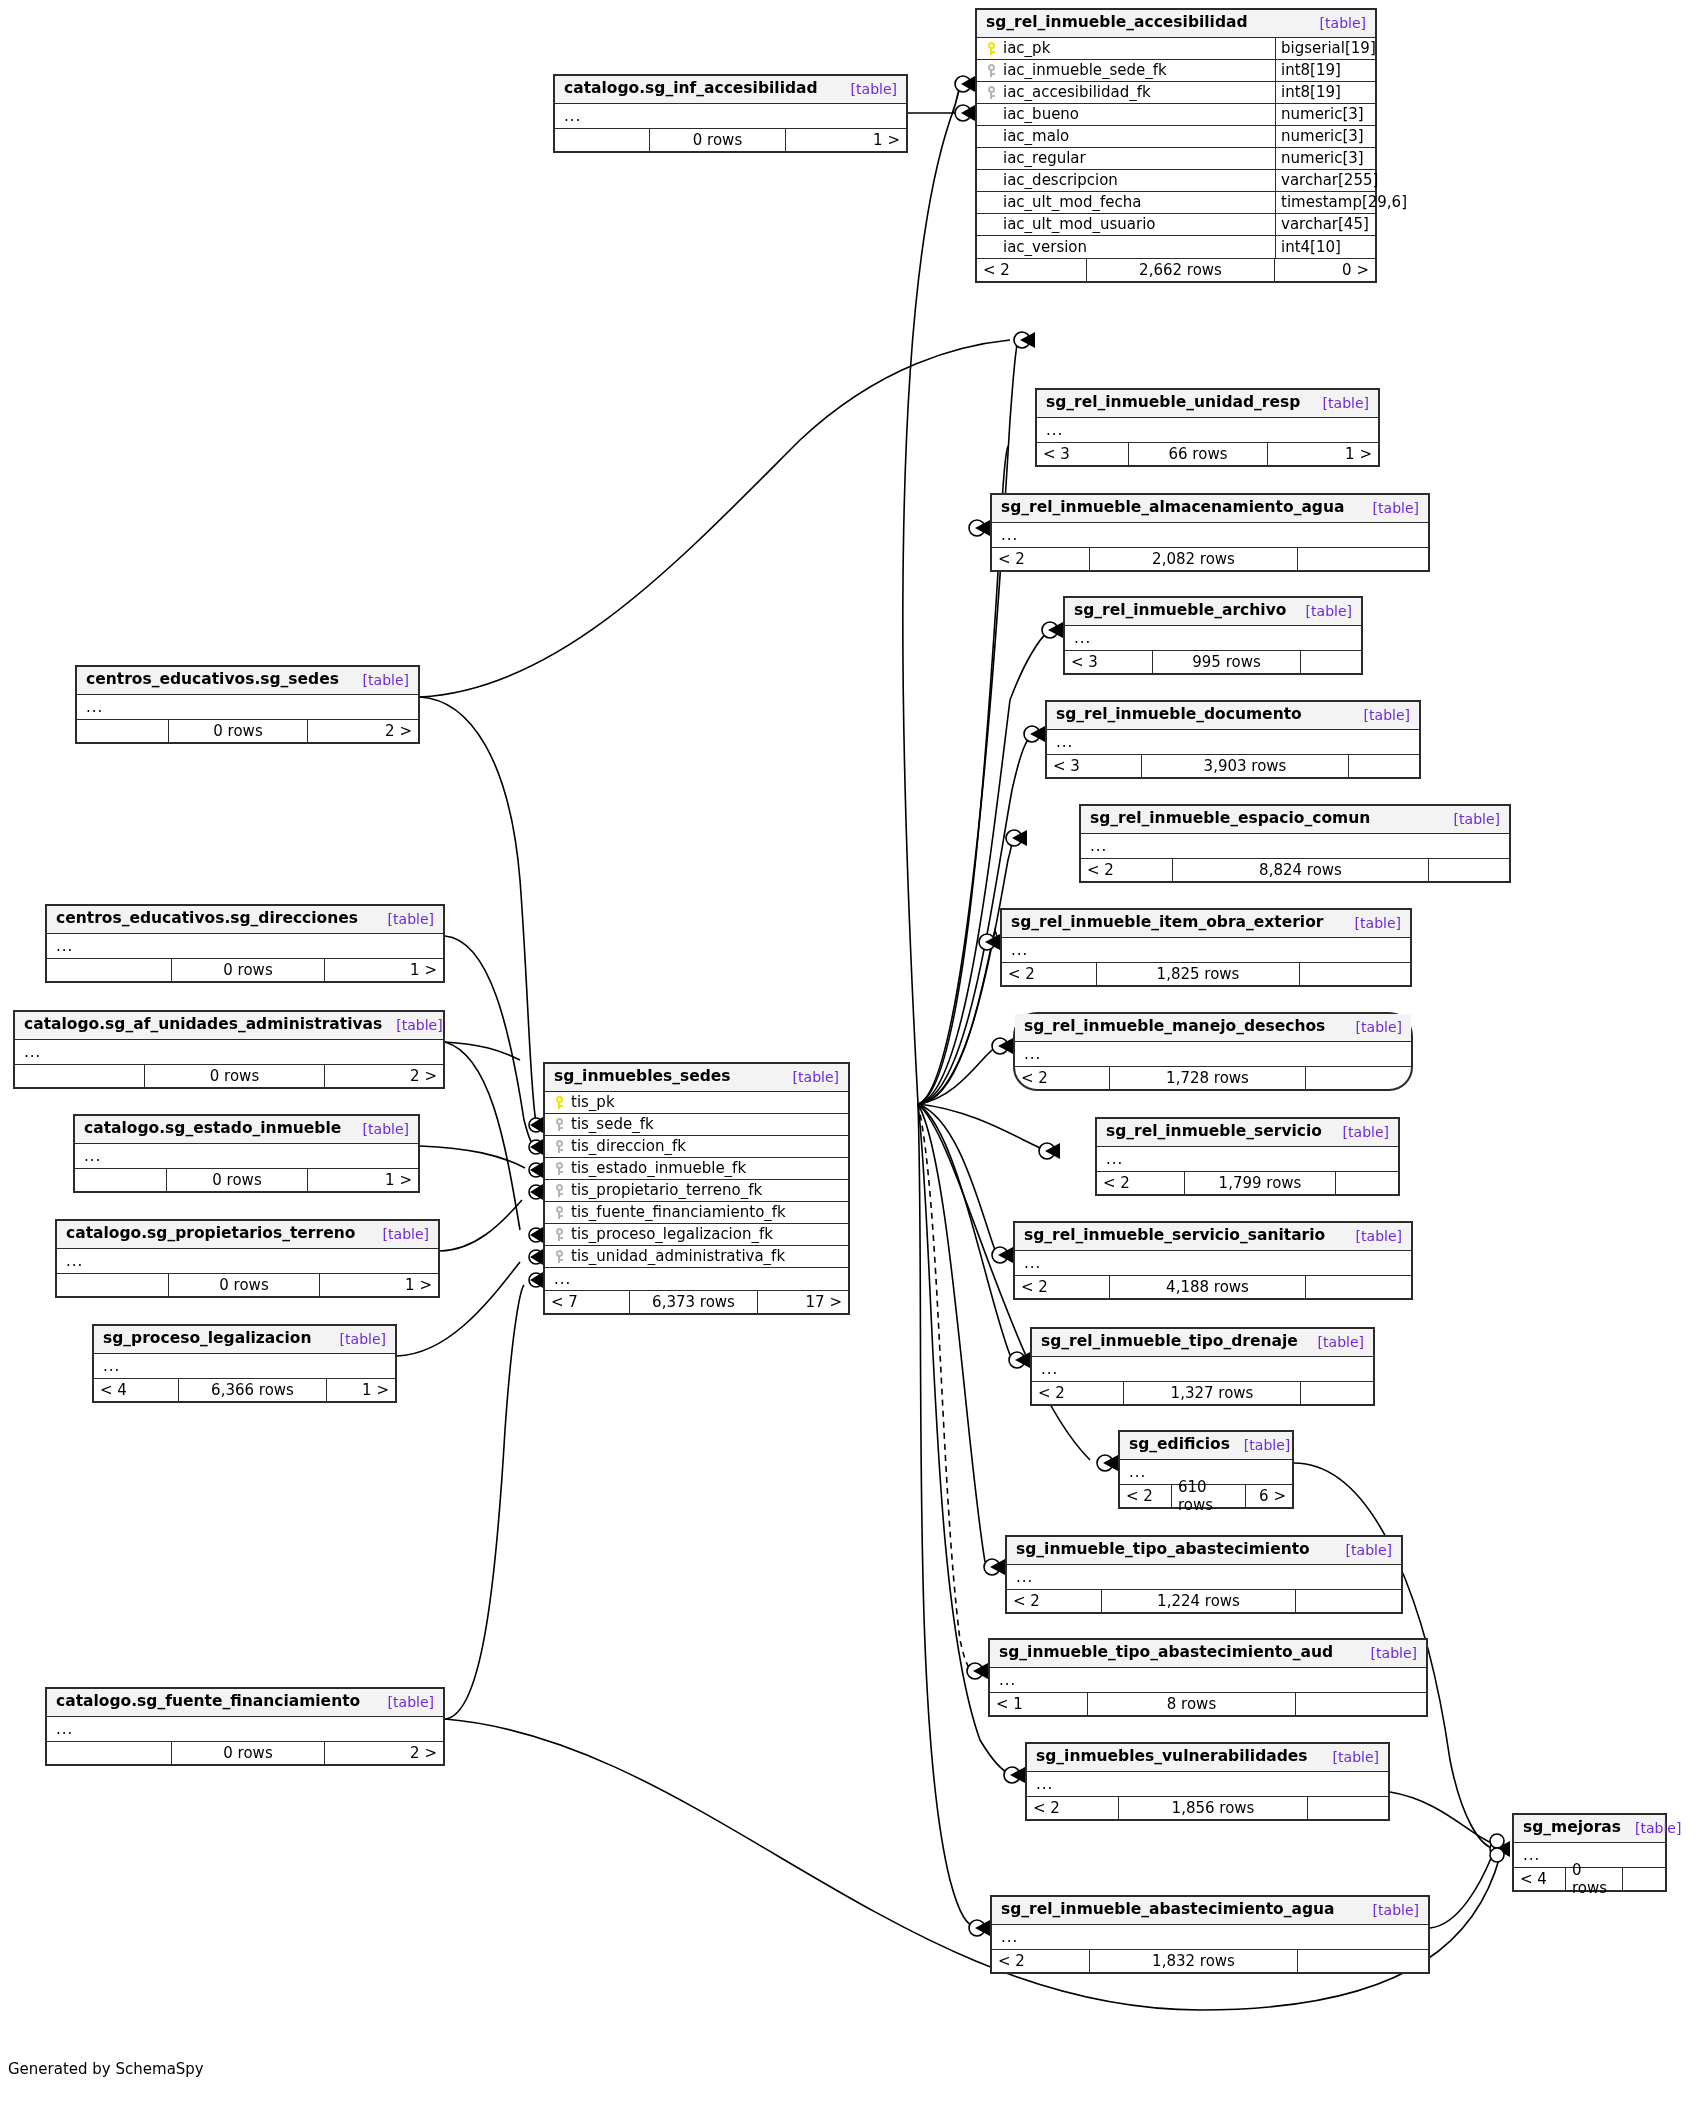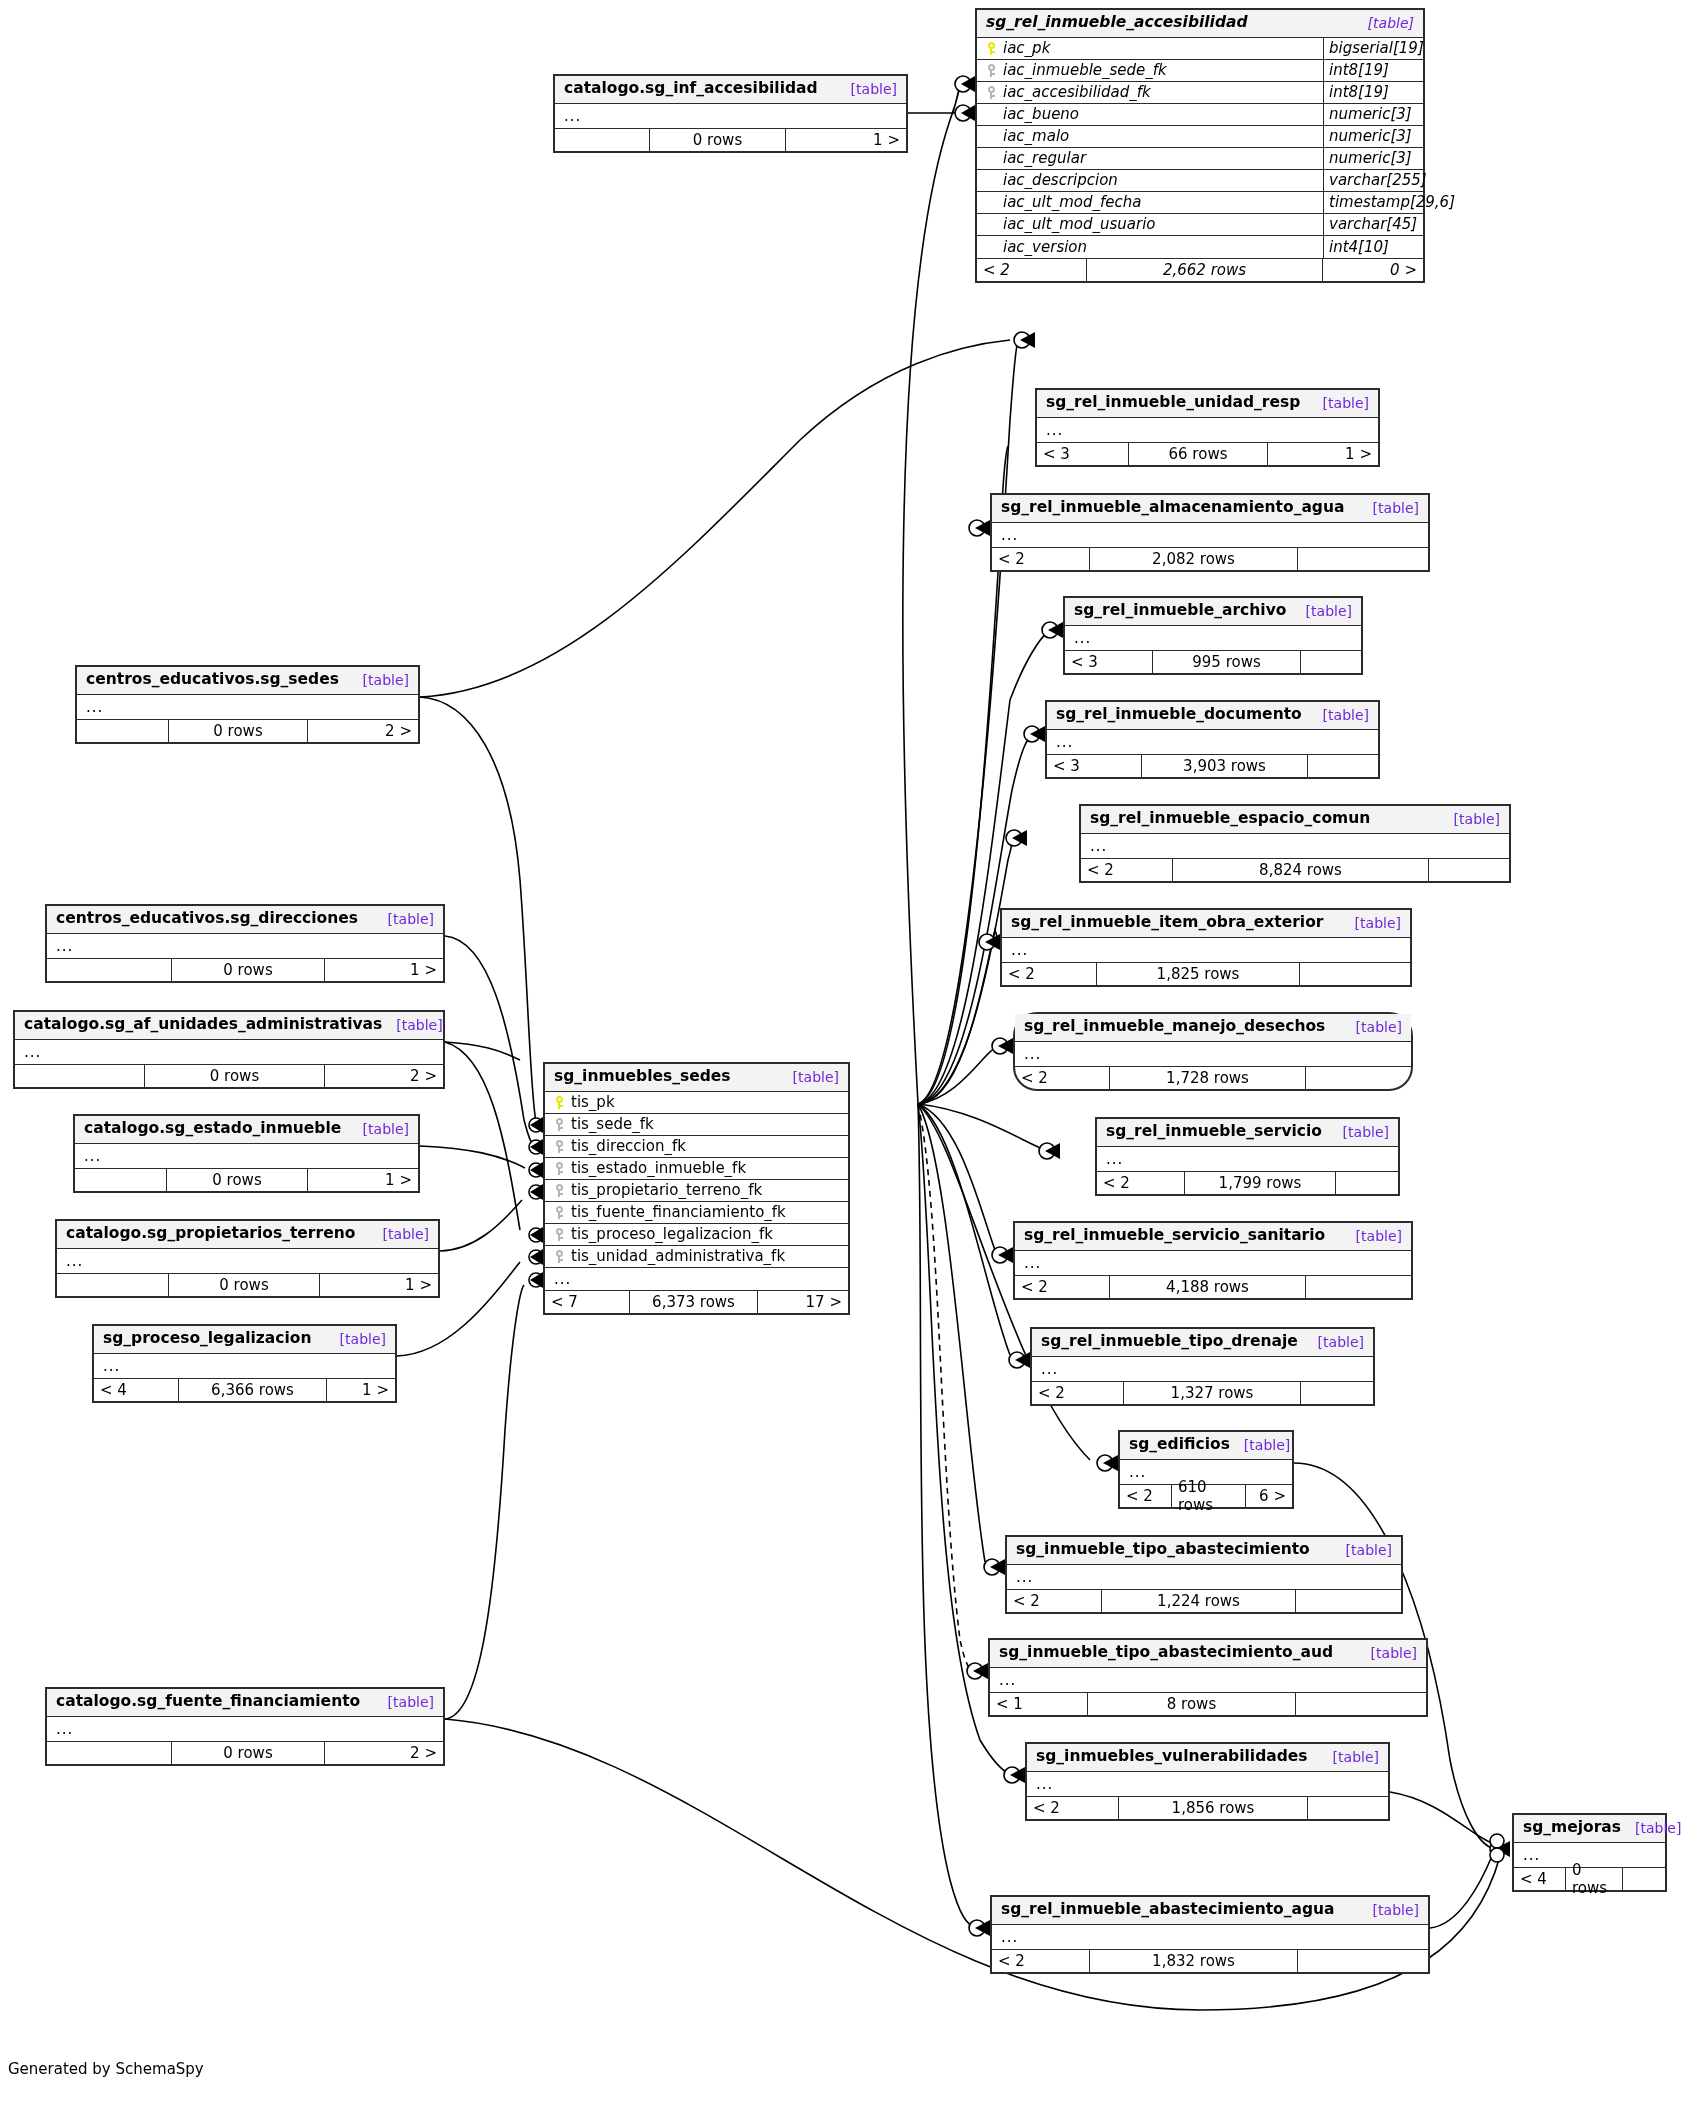--- a/index.html
+++ b/index.html
@@ -266,21 +266,21 @@
     <circle class="card" cx="1497" cy="1849" r="7"></circle>
     <polygon class="crow" points="1510,1841 1510,1857 1495,1849"></polygon>
 
     <path d="M 1390 1792 C 1440 1800 1470 1835 1492 1843"></path>
     <circle class="card" cx="1497" cy="1841" r="7"></circle>
 
     <path d="M 1430 1928 C 1460 1925 1482 1880 1492 1856"></path>
     <circle class="card" cx="1497" cy="1855" r="7"></circle>
   </svg>
 
-  <div class="tbl" style="left:975px; top:8px; width:450px;font-style:italic;">
+  <div class="tbl" style="left:975px; top:8px; width:402px;">
     <div class="hdr">
       <span class="tname">sg_rel_inmueble_accesibilidad</span>
       <span class="ttype">[table]</span>
     </div>
     <div class="cols">
       <div class="col">
         <span class="cname">
             <span class="keyicon pk">
               <i></i>
               <b></b>
@@ -437,21 +437,21 @@
     <div class="ellipsis-row">
       <span class="ellip">...</span>
     </div>
     <div class="rowband">
       <div class="c left" style="width:88px">&lt; 3</div>
       <div class="c mid" style="flex:1">995 rows</div>
       <div class="c right" style="width:60px"></div>
     </div>
   </div>
 
-  <div class="tbl no-types" style="left:1045px; top:700px; width:335px;">
+  <div class="tbl no-types" style="left:1045px; top:700px; width:376px;">
     <div class="hdr">
       <span class="tname">sg_rel_inmueble_documento</span>
       <span class="ttype">[table]</span>
     </div>
     <div class="ellipsis-row">
       <span class="ellip">...</span>
     </div>
     <div class="rowband">
       <div class="c left" style="width:95px">&lt; 3</div>
       <div class="c mid" style="flex:1">3,903 rows</div>

